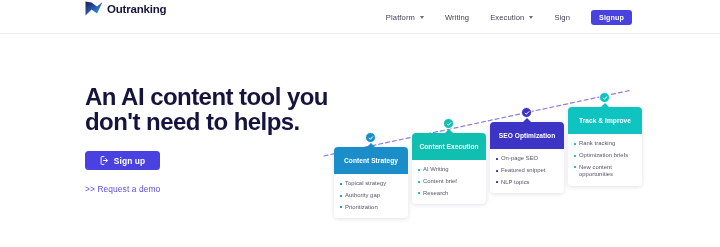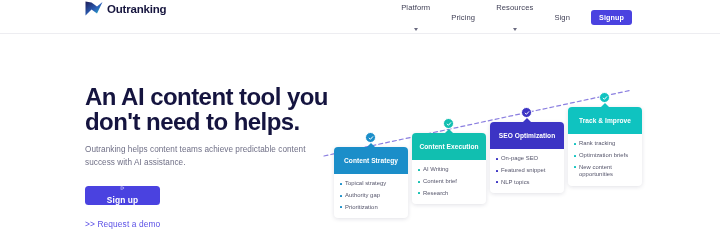--- a/index.html
+++ b/index.html
@@ -18,21 +18,21 @@
     border-bottom:1px solid #ededf1;
     display:flex; align-items:center;
   }
   .brand { position:absolute; left:85px; top:0; display:flex; align-items:center; gap:4px; }
   .brand-mark { width:18px; height:17px; display:block; }
   .brand-name { font-size:11.5px; font-weight:700; color:#17163f; letter-spacing:-0.2px; }
 
   .navlinks { position:absolute; right:88px; top:0; height:34px; display:flex; align-items:center; gap:21px; }
   .navlink {
     font-size:7.6px; color:#3f3f55; letter-spacing:0.1px;
-    display:flex; align-items:center; gap:15px; white-space:nowrap;flex-direction:column;
+    display:flex; align-items:center; gap:5px; white-space:nowrap;
   }
   .chev { width:0; height:0; border-left:2.6px solid transparent; border-right:2.6px solid transparent;
           border-top:3px solid #6b6b80; display:inline-block; margin-top:1px; }
   .signup-btn {
     background:#4a42e0; color:#fff; font-size:7.2px; font-weight:600;
     border:none; border-radius:3px; padding:0; width:41px; height:15px;
     display:flex; align-items:center; justify-content:center; letter-spacing:0.1px;
   }
 
   
@@ -42,21 +42,21 @@
     letter-spacing:-0.55px;
   }
   .subtext {
     margin-top:9px; font-size:8.2px; line-height:13px; color:#6f6f86;
     width:232px; letter-spacing:0.05px;
   }
   .cta-row { margin-top:17px; }
   .signup-cta {
     background:#4a42e0; color:#fff; border:none; border-radius:3.5px;
     width:75px; height:19px; display:flex; align-items:center; justify-content:center; gap:5px;
-    font-size:8.4px; font-weight:600; letter-spacing:0.1px;flex-direction:column;
+    font-size:8.4px; font-weight:600; letter-spacing:0.1px;
   }
   .signin-icon { width:9px; height:9px; display:block; }
   .demo-link {
     display:block; margin-top:14px; font-size:8.4px; font-weight:400;
     color:#5b50e6; letter-spacing:0.1px; text-decoration:none;
   }
 
   
   .diagram { position:absolute; left:322px; top:82px; width:398px; height:165px; }
   .diagram svg.track { position:absolute; left:0; top:0; }
@@ -116,39 +116,38 @@
     </svg>
     <span class="brand-name">Outranking</span>
   </div>
 
   <div class="navlinks">
     <div class="navlink">
       <span>Platform</span>
       <i class="chev"></i>
     </div>
     <div class="navlink">
-      <span>Pricing</span>
-    </div>
-    <div class="navlink">
-      <span>Resources</span>
+      <span>Writing</span>
+    </div>
+    <div class="navlink">
+      <span>Execution</span>
       <i class="chev"></i>
     </div>
     <div class="navlink">
       <span>Sign</span>
     </div>
     <button class="signup-btn">Signup</button>
   </div>
 </div>
 
 <div class="hero-left">
   <h1 class="headline">
     <span>An AI content tool you</span><br>
     <span>don't need to helps.</span>
   </h1>
-  <p class="subtext">Outranking helps content teams achieve predictable content success with AI assistance.</p>
 
   <div class="cta-row">
     <button class="signup-cta">
       <svg class="signin-icon" viewBox="0 0 16 16">
         <path d="M7 1 H3 a1 1 0 0 0 -1 1 v12 a1 1 0 0 0 1 1 h4" fill="none" stroke="#fff" stroke-width="1.7" stroke-linecap="round"></path>
         <path d="M10 4.5 L13.5 8 L10 11.5" fill="none" stroke="#fff" stroke-width="1.7" stroke-linecap="round" stroke-linejoin="round"></path>
         <path d="M6 8 H13" stroke="#fff" stroke-width="1.7" stroke-linecap="round"></path>
       </svg>
       <span>Sign up</span>
     </button>

